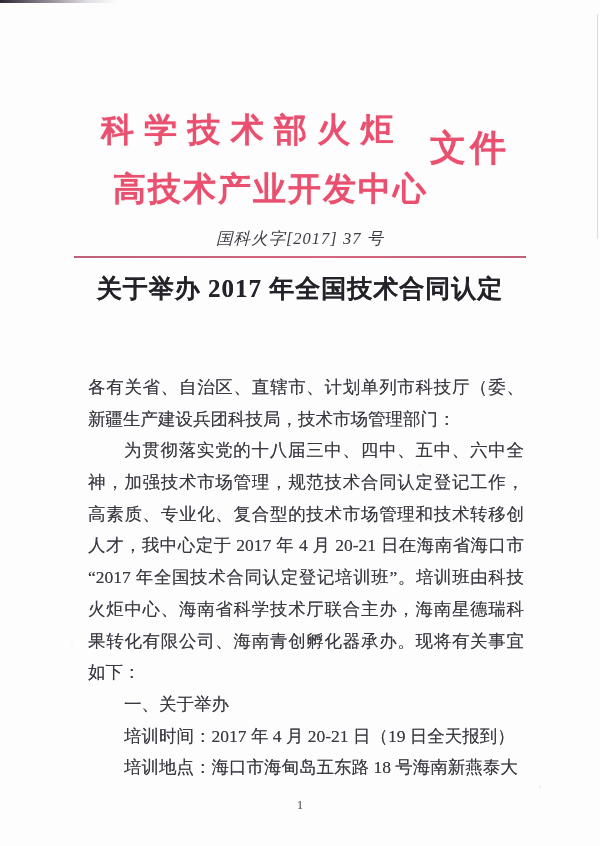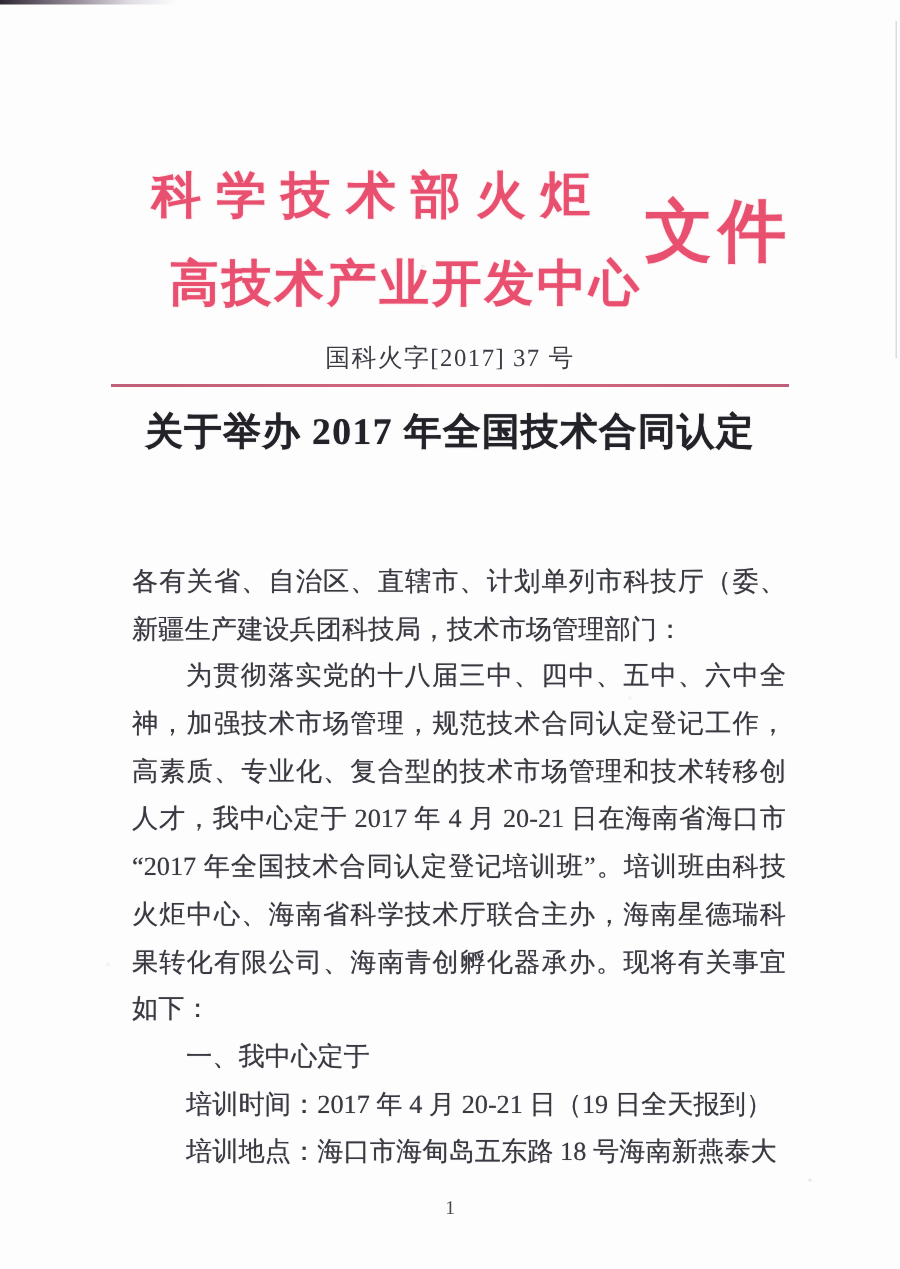--- a/index.html
+++ b/index.html
@@ -34,28 +34,28 @@
   
   .agency {
     position: absolute; left: 101px; top: 108px;
     color: #e9506f; font-weight: bold;
     text-shadow: 0 0 1px rgba(233,80,111,0.55);
   }
   .agency-line1 { font-size: 33px; letter-spacing: 1px; white-space: nowrap; }
   .agency-line2 { font-size: 33px; letter-spacing: 2px; margin-top: 14px; white-space: nowrap; margin-left: 12px; }
   .doc-type {
     position: absolute; left: 430px; top: 124px;
-    color: #e9506f; font-weight: bold; font-size: 45px; letter-spacing: 4px;
+    color: #e9506f; font-weight: bold; font-size: 36px; letter-spacing: 4px;
     text-shadow: 0 0 1px rgba(233,80,111,0.55);
     white-space: nowrap;
   }
 
   .doc-number {
     position: absolute; top: 228px; left: 0; width: 100%;
-    text-align: center; font-size: 16.5px; color: #3c3b44; letter-spacing: 1px;
+    text-align: center; font-size: 16.5px; color: #3c3b44; letter-spacing: 1px; font-style: italic;
   }
 
   .red-rule {
     position: absolute; top: 256px; left: 74px; right: 74px; height: 2px;
     background: linear-gradient(to right, #c05f78, #d56880 55%, #c05f78);
   }
 
   .title {
     position: absolute; top: 272px; left: 0; width: 100%; margin: 0;
     text-align: center; font-size: 25px; font-weight: bold;
@@ -110,20 +110,20 @@
     <div class="bl fill">各有关省、自治区、直辖市、计划单列市科技厅（委、局），</div>
     <div class="bl">新疆生产建设兵团科技局，技术市场管理部门：</div>
     <div class="bl fill indent">为贯彻落实党的十八届三中、四中、五中、六中全会精</div>
     <div class="bl fill">神，加强技术市场管理，规范技术合同认定登记工作，培养</div>
     <div class="bl fill">高素质、专业化、复合型的技术市场管理和技术转移创新型</div>
     <div class="bl fill">人才，我中心定于 2017 年 4 月 20-21 日在海南省海口市举办</div>
     <div class="bl fill">“2017 年全国技术合同认定登记培训班”。培训班由科技部</div>
     <div class="bl fill">火炬中心、海南省科学技术厅联合主办，海南星德瑞科技成</div>
     <div class="bl fill">果转化有限公司、海南青创孵化器承办。现将有关事宜通知</div>
     <div class="bl">如下：</div>
-    <div class="bl indent">一、我中心定于</div>
+    <div class="bl indent">一、关于举办</div>
     <div class="bl indent">培训时间：2017 年 4 月 20-21 日（19 日全天报到）</div>
     <div class="bl indent">培训地点：海口市海甸岛五东路 18 号海南新燕泰大酒</div>
   </div>
 
   <div class="page-number">1</div>
 
 </div>
 
 </body></html>

